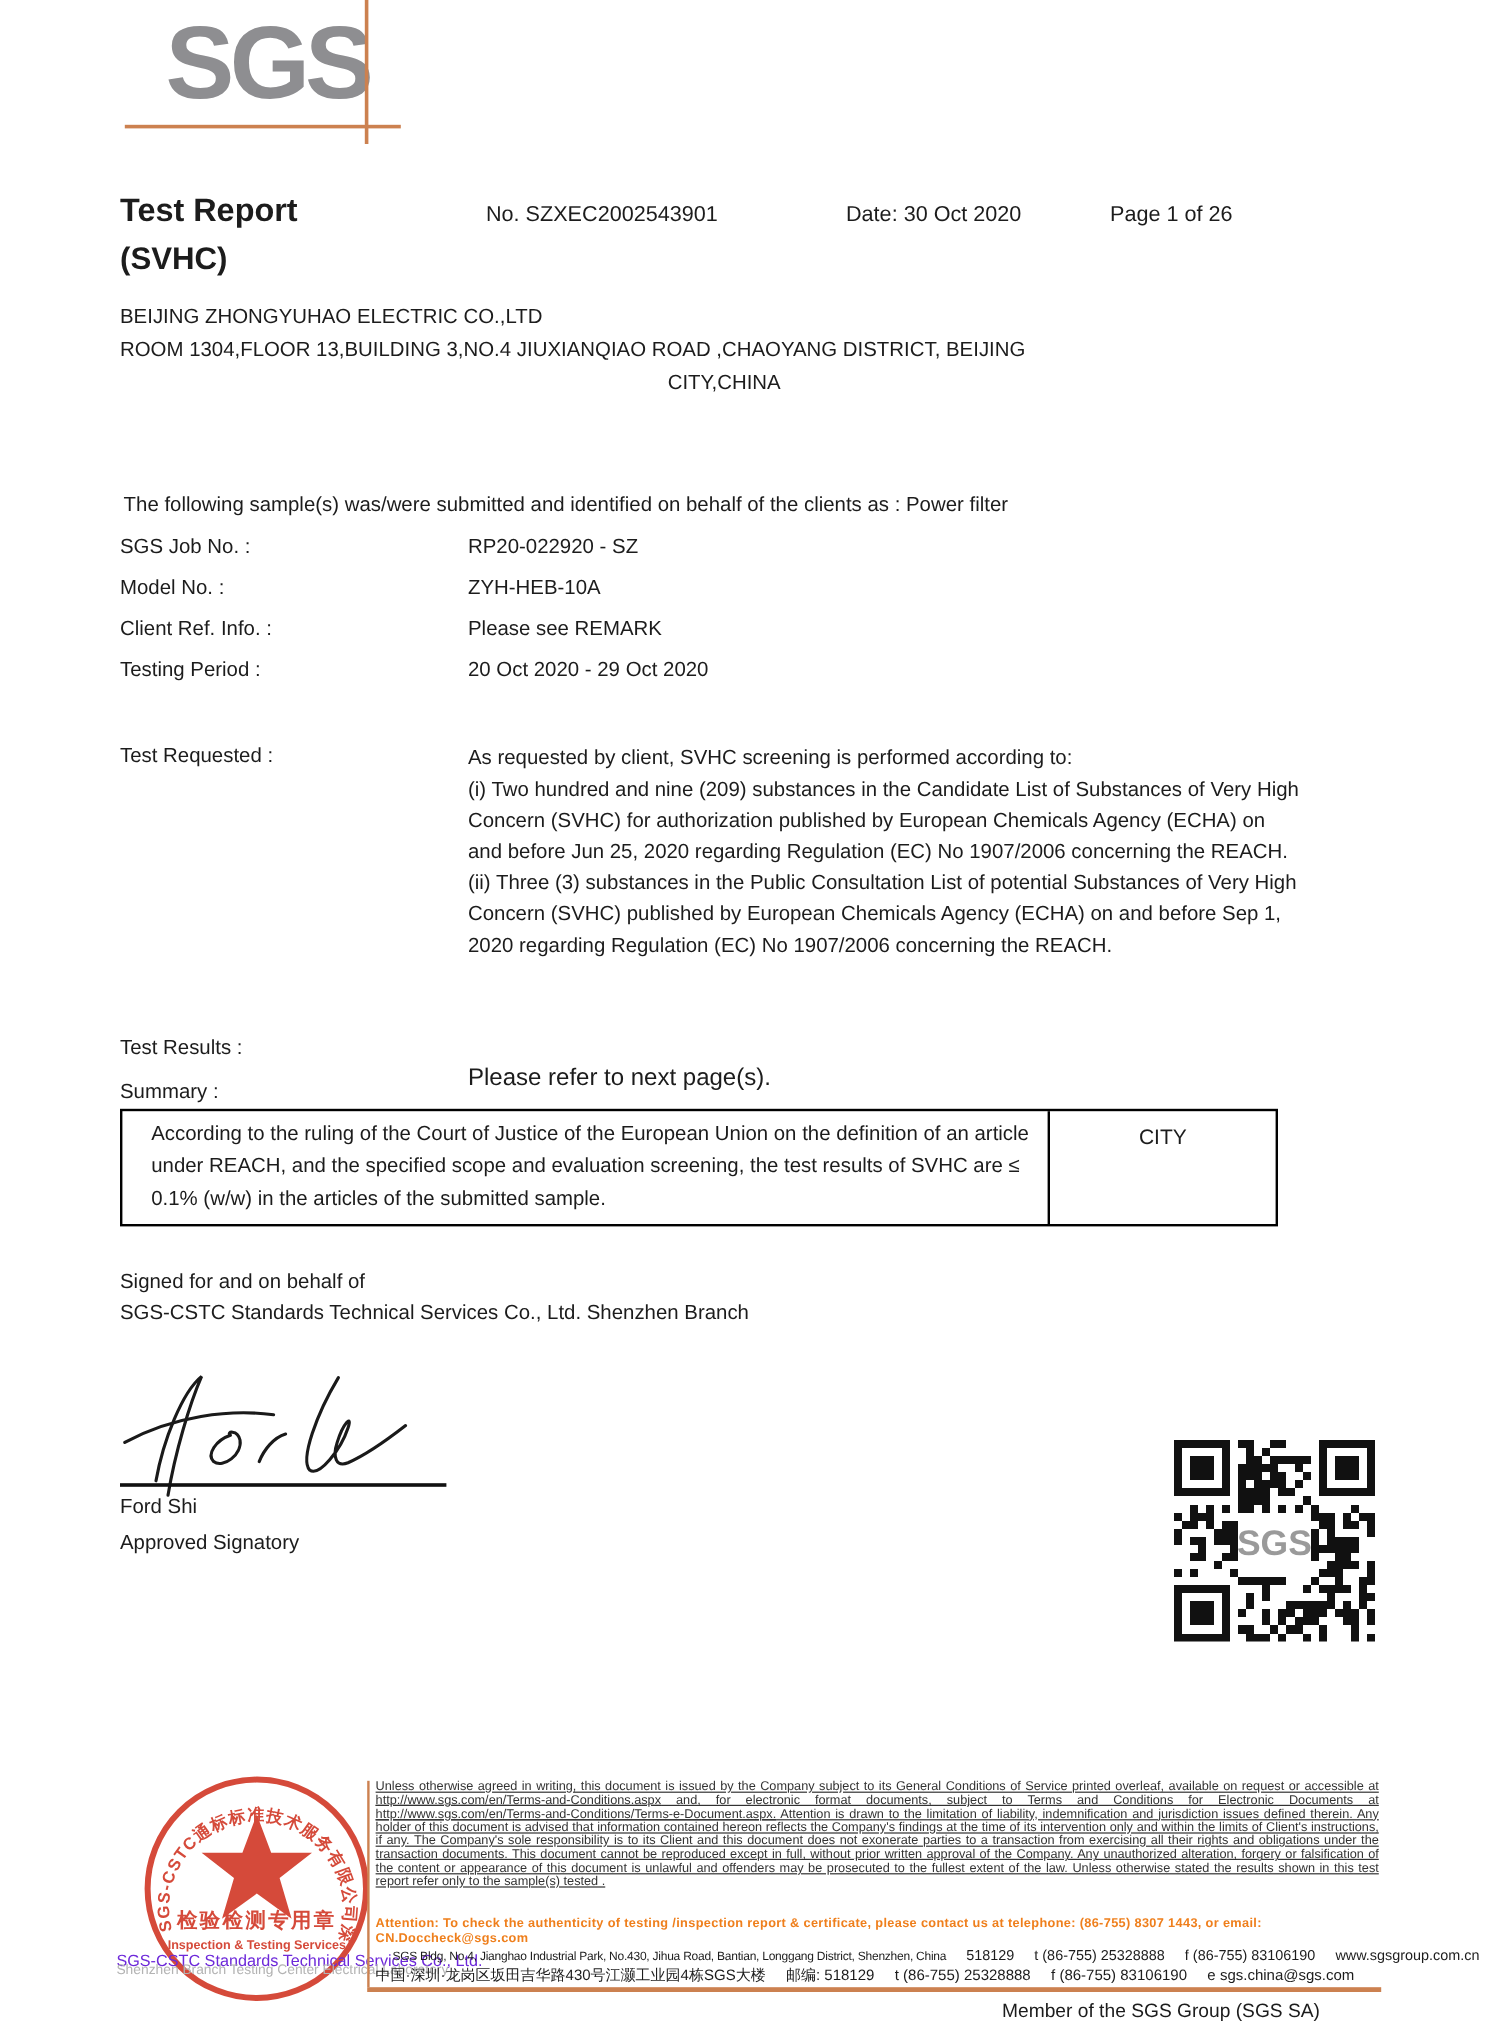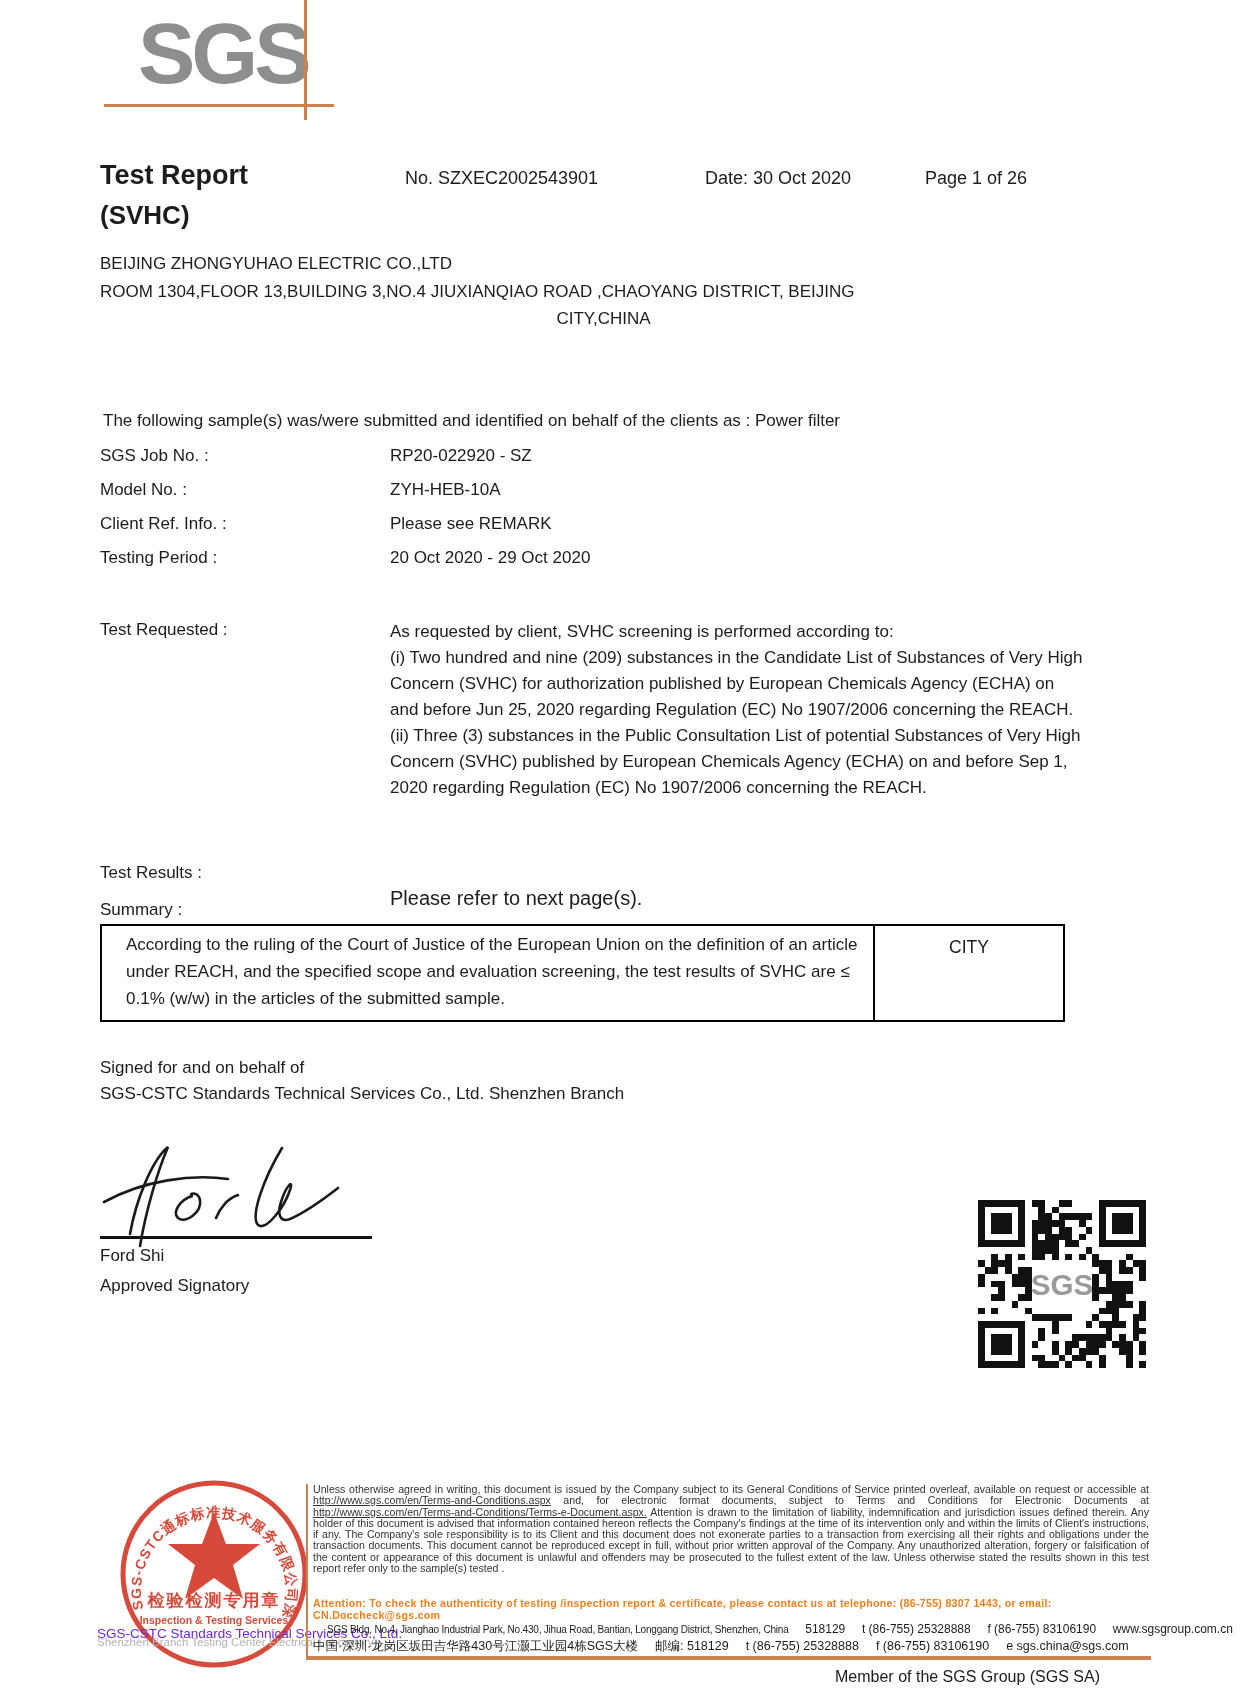--- a/index.html
+++ b/index.html
@@ -60,21 +60,21 @@
 
   
   .stamp { left:113px; top:1474px; opacity:.92; }
 
   .co-name { left:97px; top:1610px; font-size:13.5px; color:#6d28d9;margin-top:16px; }
   .co-sub  { left:97px; top:1636px; font-size:11.5px; color:#b3b3b3; }
 
   
   .legal-vline { left:306px; top:1484px; width:2px; height:172px; background:#cc8150; }
   .disclaimer { left:313px; top:1484px; width:836px; font-size:10.6px; line-height:11.3px;
-                color:#333; text-align:justify; }
+                color:#333; text-align:justify;text-decoration:underline; }
   .disclaimer u { text-decoration:underline; }
   .attention { left:313px; top:1598px; width:836px; font-size:10.6px; line-height:11.6px;
                font-weight:bold; color:#ef7f1c; letter-spacing:.3px; }
   .info-en { left:327px; top:1622px; width:836px; font-size:12px; white-space:nowrap; }
   .info-en .addr { font-size:10px; letter-spacing:-0.2px; }
   .info-cn { left:313px; top:1638px; width:836px; font-size:12.5px; white-space:nowrap; }
   .info-sep { display:inline-block; width:10px; }
   .footer-rule { left:306px; top:1656px; width:845px; height:4px; background:#cc8150; }
   .member { left:700px; top:1668px; width:400px; text-align:right; font-size:16px; }
 </style>

